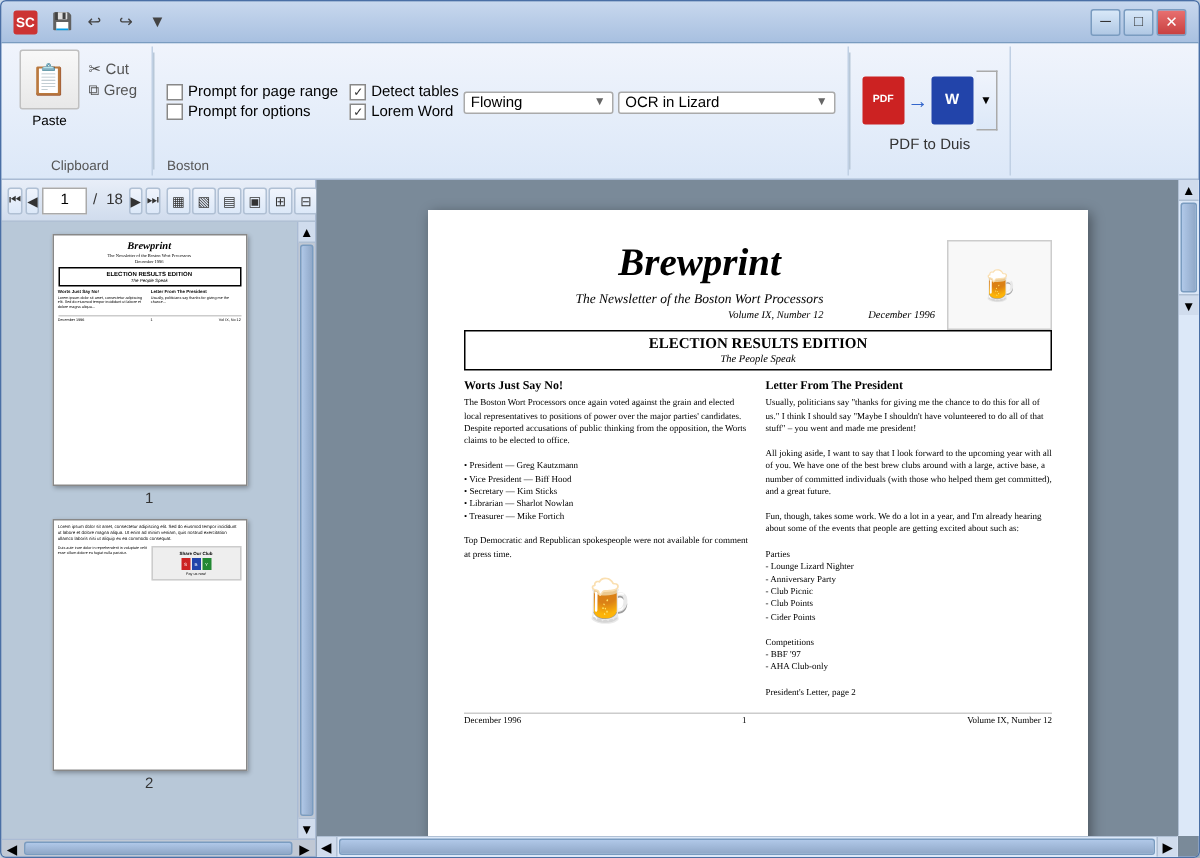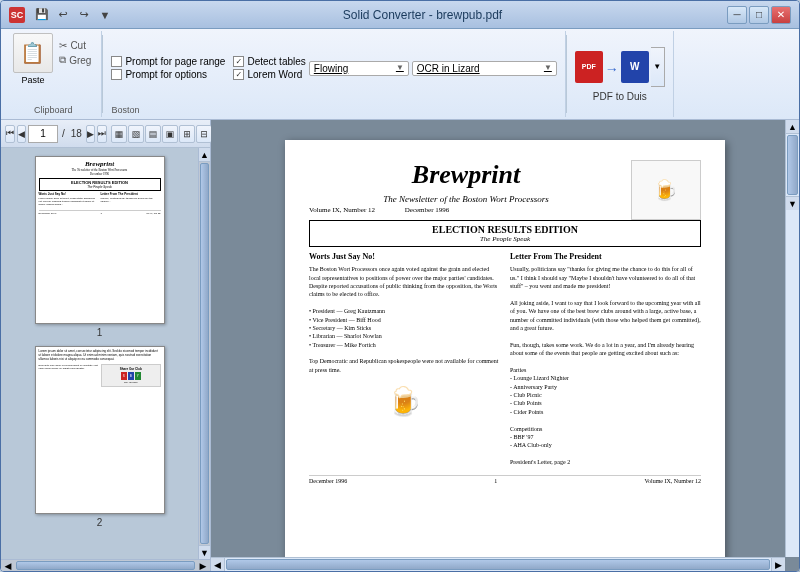--- a/index.html
+++ b/index.html
@@ -25,21 +25,21 @@
     .ribbon-group { display: flex; flex-direction: column; align-items: center; padding: 2px 8px; border-right: 1px solid #c0d0e4; min-width: 60px; }
     .ribbon-group-label { font-size: 9px; color: #555; margin-top: auto; padding-top: 2px; }
     .paste-btn { width: 40px; height: 40px; background: linear-gradient(to bottom, #f8f8f8, #e8e8e8); border: 1px solid #c0c0c0; border-radius: 2px; cursor: pointer; display: flex; flex-direction: column; align-items: center; justify-content: center; margin-bottom: 2px; }
     .paste-icon { font-size: 20px; }
     .small-btns { display: flex; flex-direction: column; gap: 1px; }
     .small-btn { display: flex; align-items: center; gap: 3px; cursor: pointer; padding: 1px 2px; font-size: 10px; color: #555; }
     .checkbox-label { display: flex; align-items: center; gap: 3px; font-size: 10px; cursor: pointer; }
     .cb { width: 11px; height: 11px; border: 1px solid #888; background: white; display: flex; align-items: center; justify-content: center; font-size: 8px; }
     .cb.checked::after { content: '✓'; color: #333; font-size: 8px; }
 
-    .dropdown { display: flex; align-items: flex-start; background: white; border: 1px solid #aaa; border-radius: 2px; padding: 1px 4px; font-size: 10px; cursor: pointer; min-width: 100px; text-decoration: underline; }
+    .dropdown { display: flex; align-items: flex-start; background: white; border: 1px solid #aaa; border-radius: 2px; padding: 1px 4px; font-size: 10px; cursor: pointer; min-width: 100px; }
     .dropdown-arrow { margin-left: auto; font-size: 8px; color: #666; }
     .dropdown-sm { min-width: 145px; }
     .pdf-icon-red { width: 28px; height: 32px; background: #cc2222; border-radius: 2px; display: flex; align-items: center; justify-content: center; color: white; font-size: 8px; font-weight: bold; }
     .arrow-right { font-size: 14px; color: #3366cc; }
     .word-icon-blue { width: 28px; height: 32px; background: #2244aa; border-radius: 2px; display: flex; align-items: center; justify-content: center; color: white; font-size: 10px; font-weight: bold; }
 
     
     .main-area { display: flex; flex: 1; overflow: hidden; background: #8899aa; }
 
     
@@ -58,21 +58,21 @@
     .thumb-label { font-size: 10px; color: #333; }
 
     
     .doc-viewer { flex: 1; background: #7a8a99; display: flex; flex-direction: column; overflow: hidden; position: relative; }
     .doc-scroll { flex: 1; overflow: auto; padding: 20px; display: flex; justify-content: center; }
     .doc-page { width: 440px; min-height: 560px; background: white; box-shadow: 2px 2px 8px rgba(0,0,0,0.4); padding: 20px 24px; position: relative; }
 
     
     .doc-title { font-family: 'Times New Roman', serif; font-size: 26px; font-weight: bold; font-style: italic; text-align: center; margin-bottom: 4px; }
     .doc-subtitle { font-family: 'Times New Roman', serif; font-size: 9px; font-style: italic; text-align: center; margin-bottom: 2px; }
-    .doc-date { font-family: 'Times New Roman', serif; font-size: 7px; text-align: left; margin-bottom: 6px; }
+    .doc-date { font-family: 'Times New Roman', serif; font-size: 7px; text-align: right; margin-bottom: 6px; font-style: italic; }
     .doc-election { border: 1px solid #000; padding: 3px 6px; text-align: center; margin-bottom: 4px; }
     .doc-election-title { font-size: 10px; font-weight: bold; font-family: 'Times New Roman', serif; }
     .doc-election-sub { font-size: 7px; font-style: italic; font-family: 'Times New Roman', serif; }
     .doc-columns { display: flex; gap: 10px; margin-top: 4px; }
     .doc-col { flex: 1; font-size: 6px; font-family: 'Times New Roman', serif; line-height: 1.4; }
     .doc-col-title { font-size: 8px; font-weight: bold; margin-bottom: 3px; }
     .doc-footer { display: flex; justify-content: space-between; font-size: 6px; font-family: 'Times New Roman', serif; margin-top: 8px; border-top: 1px solid #ccc; padding-top: 2px; }
 
     
     .ribbon-sep { width: 1px; background: #b8c8d8; margin: 4px 0; align-self: stretch; }
@@ -95,23 +95,20 @@
     <div class="title-bar-left">
       <div class="title-bar-icon">
         <span>SC</span>
       </div>
       <div class="quick-access">
         <button class="qa-btn">💾</button>
         <button class="qa-btn">↩</button>
         <button class="qa-btn">↪</button>
         <button class="qa-btn">▼</button>
       </div>
-    </div>
-    <div class="title-bar-center">
-      <span style="font-size:12px; color:#1a3a5c;">Solid Converter - brewpub.pdf</span>
     </div>
     <div class="window-controls">
       <div class="win-btn">─</div>
       <div class="win-btn">□</div>
       <div class="win-btn close">✕</div>
     </div>
   </div>
 
   <div class="ribbon">
 

